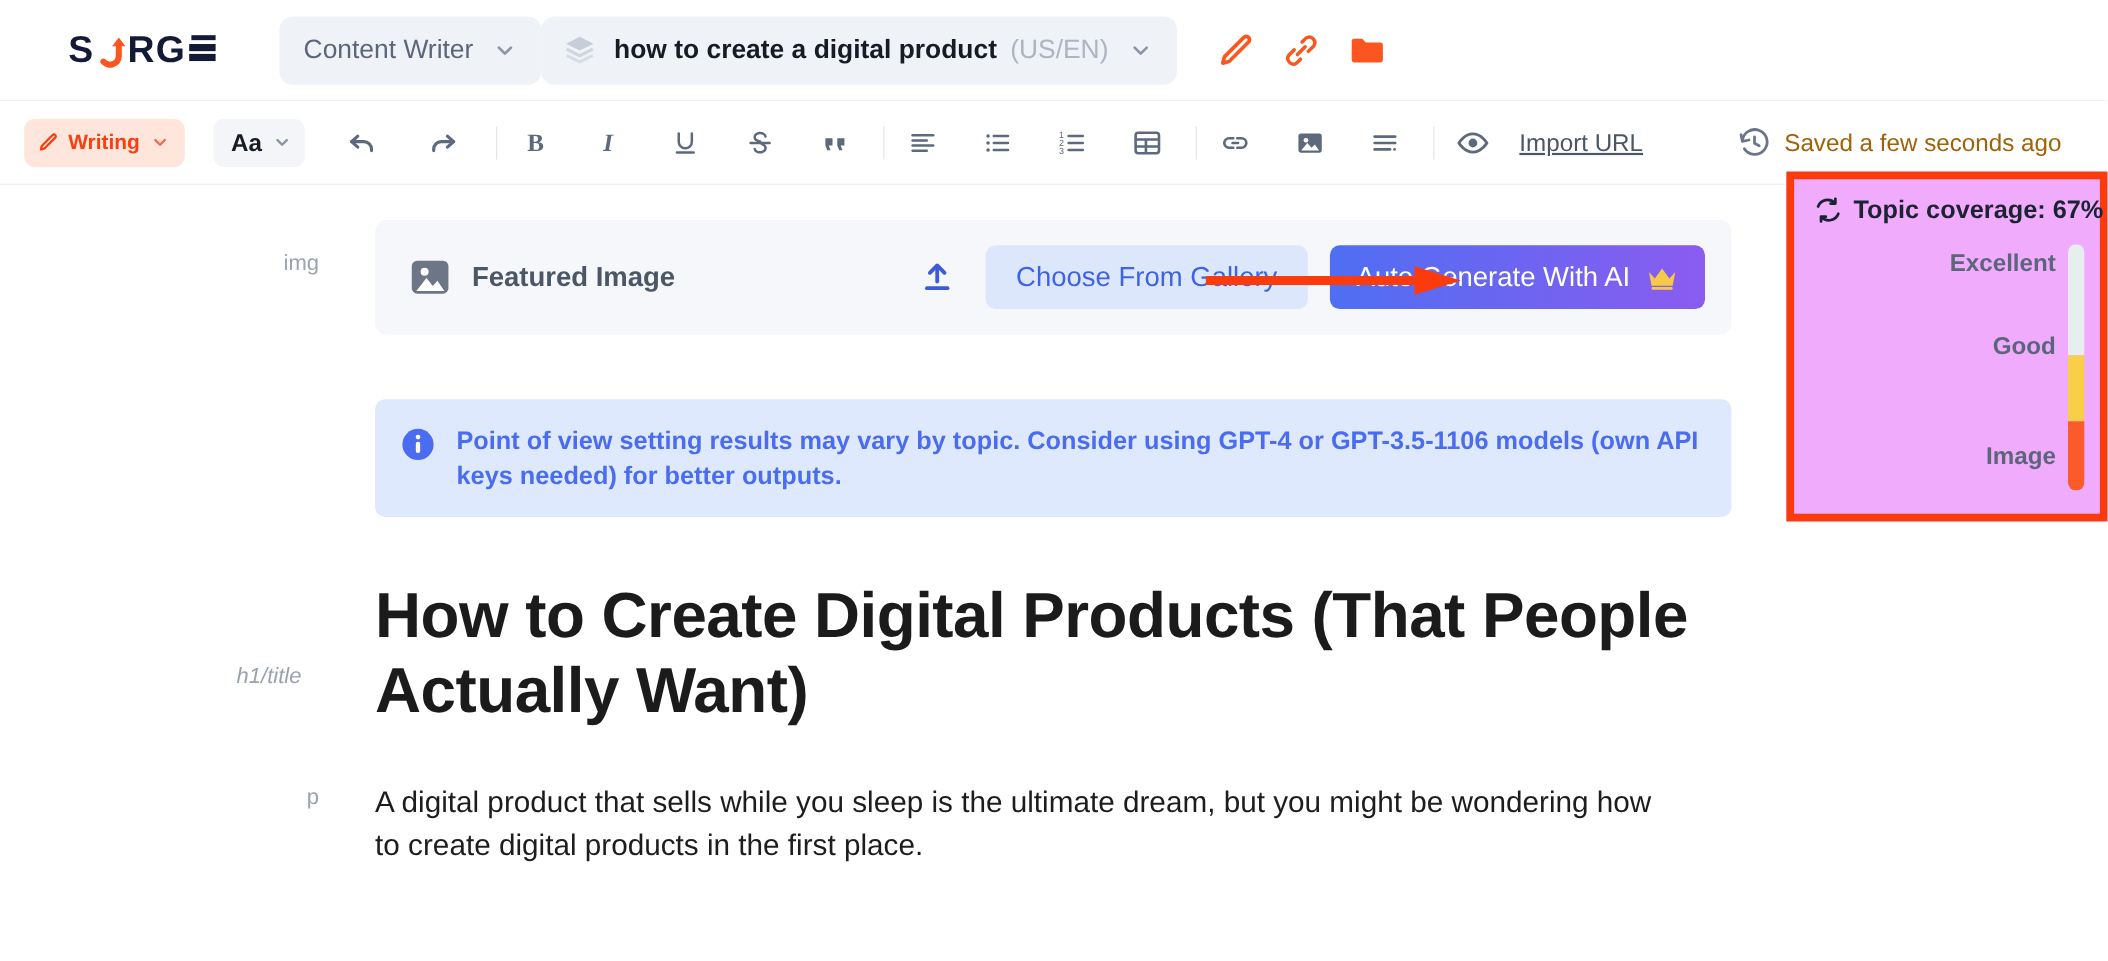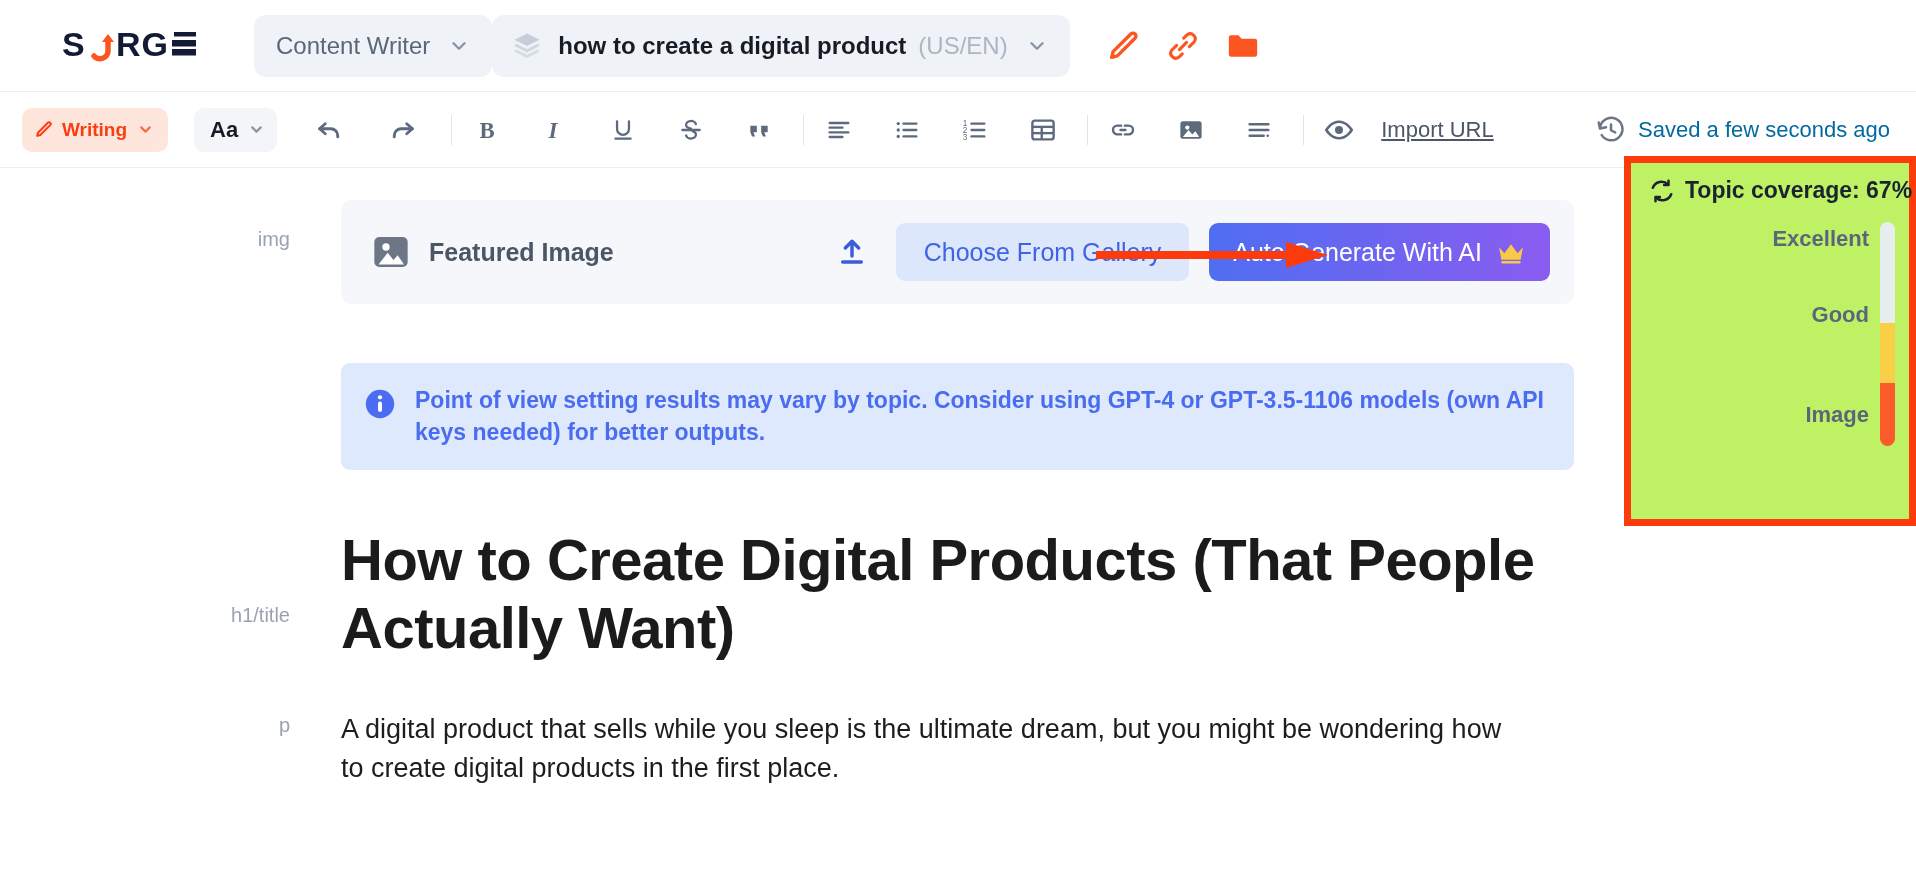--- a/index.html
+++ b/index.html
@@ -41,21 +41,21 @@
   .doc-title { font-size: 24px; font-weight: bold; color: #171b26; white-space: nowrap;}
   .doc-locale { font-size: 24px; color: #aeb5c2; margin-left: 12px; white-space:nowrap;}
 
   .topbar-icons { display:flex; align-items:center; gap: 26px; margin-left: 36px; }
   .ticon { width: 34px; height: 34px; cursor:pointer; color:#fb5620; }
 
   
   .toolbar {
     height: 76px; width: 100%;
     display: flex; align-items: center;
-    padding: 0 12px 0 14px;
+    padding: 0 28px 0 14px;
     border-bottom: 1px solid #e9edf2;
     background: #fff;
   }
   .btn-writing {
     display:flex; align-items:center;
     background:#ffe6dd; border-radius: 10px;
     height: 44px; padding: 0 14px 0 12px;
     cursor: pointer; margin-left: 8px;
   }
   .btn-writing .pen { width:19px; height:19px; color:#f93e10; margin-right:9px; flex:none;}
@@ -82,21 +82,21 @@
 
   .import-url {
     font-size: 22px; color:#4b5666; text-decoration: underline;
     margin-left: 16px; cursor: pointer; white-space:nowrap;
   }
 
   .saved-wrap {
     margin-left: auto; display:flex; align-items:center; padding-right: 14px;
   }
   .saved-icon { width: 30px; height:30px; color:#6b7588; margin-right:12px; flex:none;}
-  .saved-text { font-size: 22px; color:#0369a1; white-space:nowrap; }
+  .saved-text { font-size: 22px; color:#a16207; white-space:nowrap; }
 
   
   .canvas { position:relative; width:100%; height: calc(874px - 92px - 76px); background:#fff; }
 
   .gutter-label {
     position:absolute; font-size:20px; color:#9aa2b1; text-align:right;
   }
 
   
   .featured {
@@ -146,22 +146,22 @@
   }
   
   .body-p {
     position:absolute; left:341px; top:542px; width:1190px;
     font-size: 27px; color:#1d1d1d; line-height:1.44;
   }
 
   
   .coverage {
     position:absolute; right:0px; top:-12px;
-    width:292px; height:370px;
-    background:#bef264;
+    width:292px; height:318px;
+    background:#f0abfc;
     border: 7px solid #fc3b0c;
   }
   .cov-head {
     display:flex; align-items:center;
     padding: 14px 0 0 18px;
   }
   .refresh-icon { width:26px; height:26px; color:#1b2230; flex:none;}
   .cov-title { font-size:23px; font-weight:bold; color:#1b2230; margin-left:10px; white-space:nowrap;}
 
   .gauge-area { position:relative; height:250px; margin-top:10px; }
@@ -393,21 +393,21 @@
         <polyline points="2.2 6 3.2 10.8 8 9.8"></polyline>
         <polyline points="12 7.5 12 12.2 15.4 14"></polyline>
       </svg>
       <span class="saved-text">Saved a few seconds ago</span>
     </div>
   </div>
 
   <div class="canvas">
 
     <div class="gutter-label" style="left:180px; top:60px; width:110px;">img</div>
-    <div class="gutter-label" style="left:140px; top:436px; width:150px;">h1/title</div>
+    <div class="gutter-label" style="left:124px; top:436px; width:150px;font-style:italic;">h1/title</div>
     <div class="gutter-label" style="left:200px; top:546px; width:90px;">p</div>
 
     <div class="featured">
       <div class="fi-left">
         <svg class="fi-img-icon" viewBox="0 0 24 24" fill="#6d7687">
           <rect x="2" y="3" width="20" height="18" rx="3"></rect>
           <circle cx="9" cy="9" r="2.2" fill="#fff"></circle>
           <path d="M4.5 19.5 L10 12.5 L13.5 16.8 L16 14 L19.8 19.5 Z" fill="#fff"></path>
         </svg>
         <span class="fi-text">Featured Image</span>

